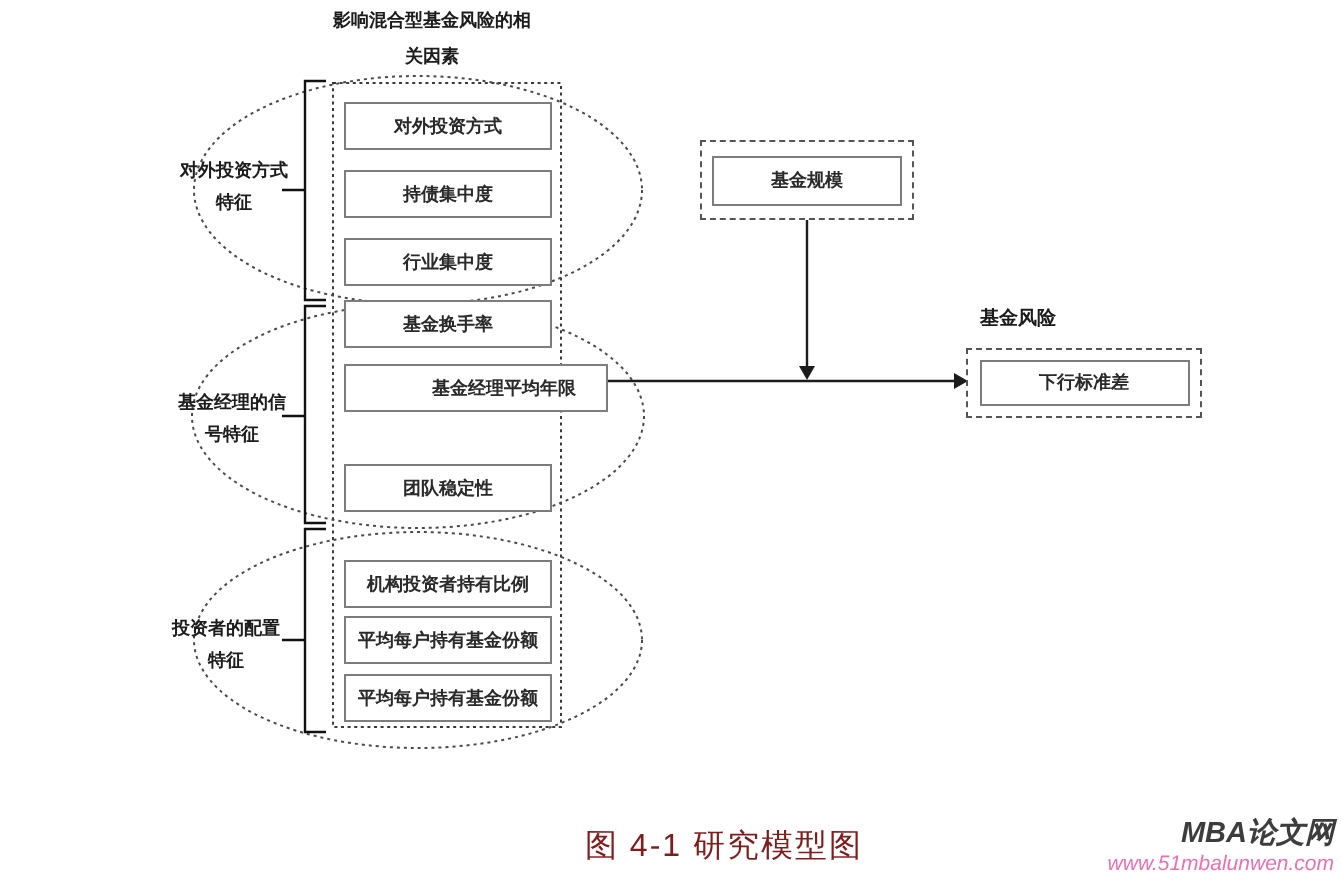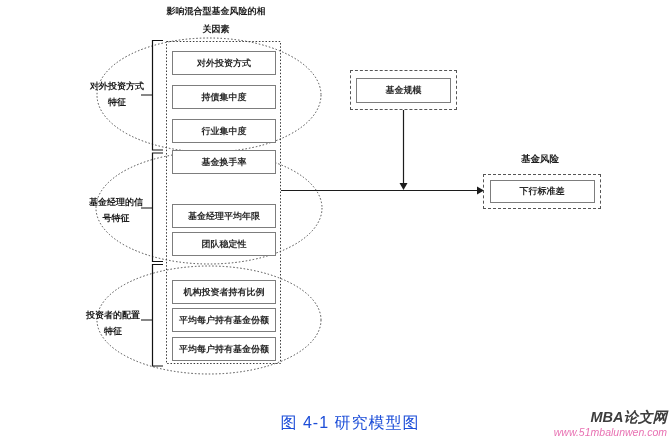--- a/index.html
+++ b/index.html
@@ -25,27 +25,27 @@
   }
   .dashed-box{
     position:absolute;border:1px dashed #555;background:#fff;z-index:2;
     display:flex;align-items:center;justify-content:center;
   }
   .solid-inner{
     border:1px solid #7d7d7d;background:#fff;display:flex;align-items:center;
     justify-content:center;font-size:9px;font-weight:bold;color:#2a2a2a;white-space:nowrap;
   }
   .outcome-title{
-    left:490px;top:153px;width:100px;text-align:center;
+    left:490px;top:153px;width:100px;text-align:left;
     font-size:9.5px;font-weight:bold;color:#1c1c1c;z-index:2;
   }
   .caption{
-    left:240px;top:413px;width:220px;text-align:center;
+    left:252px;top:413px;width:220px;text-align:center;
     font-family:"Liberation Sans","DejaVu Sans",sans-serif;
-    font-size:16px;color:#1d4ed8;letter-spacing:1px;z-index:2;
+    font-size:16px;color:#7f1d1d;letter-spacing:1px;z-index:2;
   }
   .watermark{
     right:4px;top:409px;text-align:right;z-index:2;
     font-family:"Liberation Sans","DejaVu Sans",sans-serif;font-style:italic;
   }
   .watermark .site{font-size:14.5px;font-weight:bold;color:#3d3d3d;line-height:17px;}
   .watermark .url{font-size:10.5px;line-height:12px;}
 </style>
 </head>
 <body>
@@ -87,21 +87,21 @@
   <div class="oval-label" style="left:68px;top:307px;">
     <div>投资者的配置</div>
     <div>特征</div>
   </div>
 
   <div class="var-box" style="top:51px;">对外投资方式</div>
   <div class="var-box" style="top:119px;">行业集中度</div>
   <div class="var-box" style="top:85px;">持债集中度</div>
 
   <div class="var-box" style="top:150px;">基金换手率</div>
-  <div class="var-box" style="top:204px;">基金经理平均年限</div>
+  <div class="var-box" style="top:182px;padding-left:28px;">基金经理平均年限</div>
   <div class="var-box" style="top:232px;">团队稳定性</div>
 
   <div class="var-box" style="top:280px;">机构投资者持有比例</div>
   <div class="var-box" style="top:308px;">平均每户持有基金份额</div>
   <div class="var-box" style="top:337px;">平均每户持有基金份额</div>
 
   <div class="dashed-box" style="left:350px;top:70px;width:105px;height:38px;">
     <div class="solid-inner" style="width:93px;height:23px;">基金规模</div>
   </div>
 

